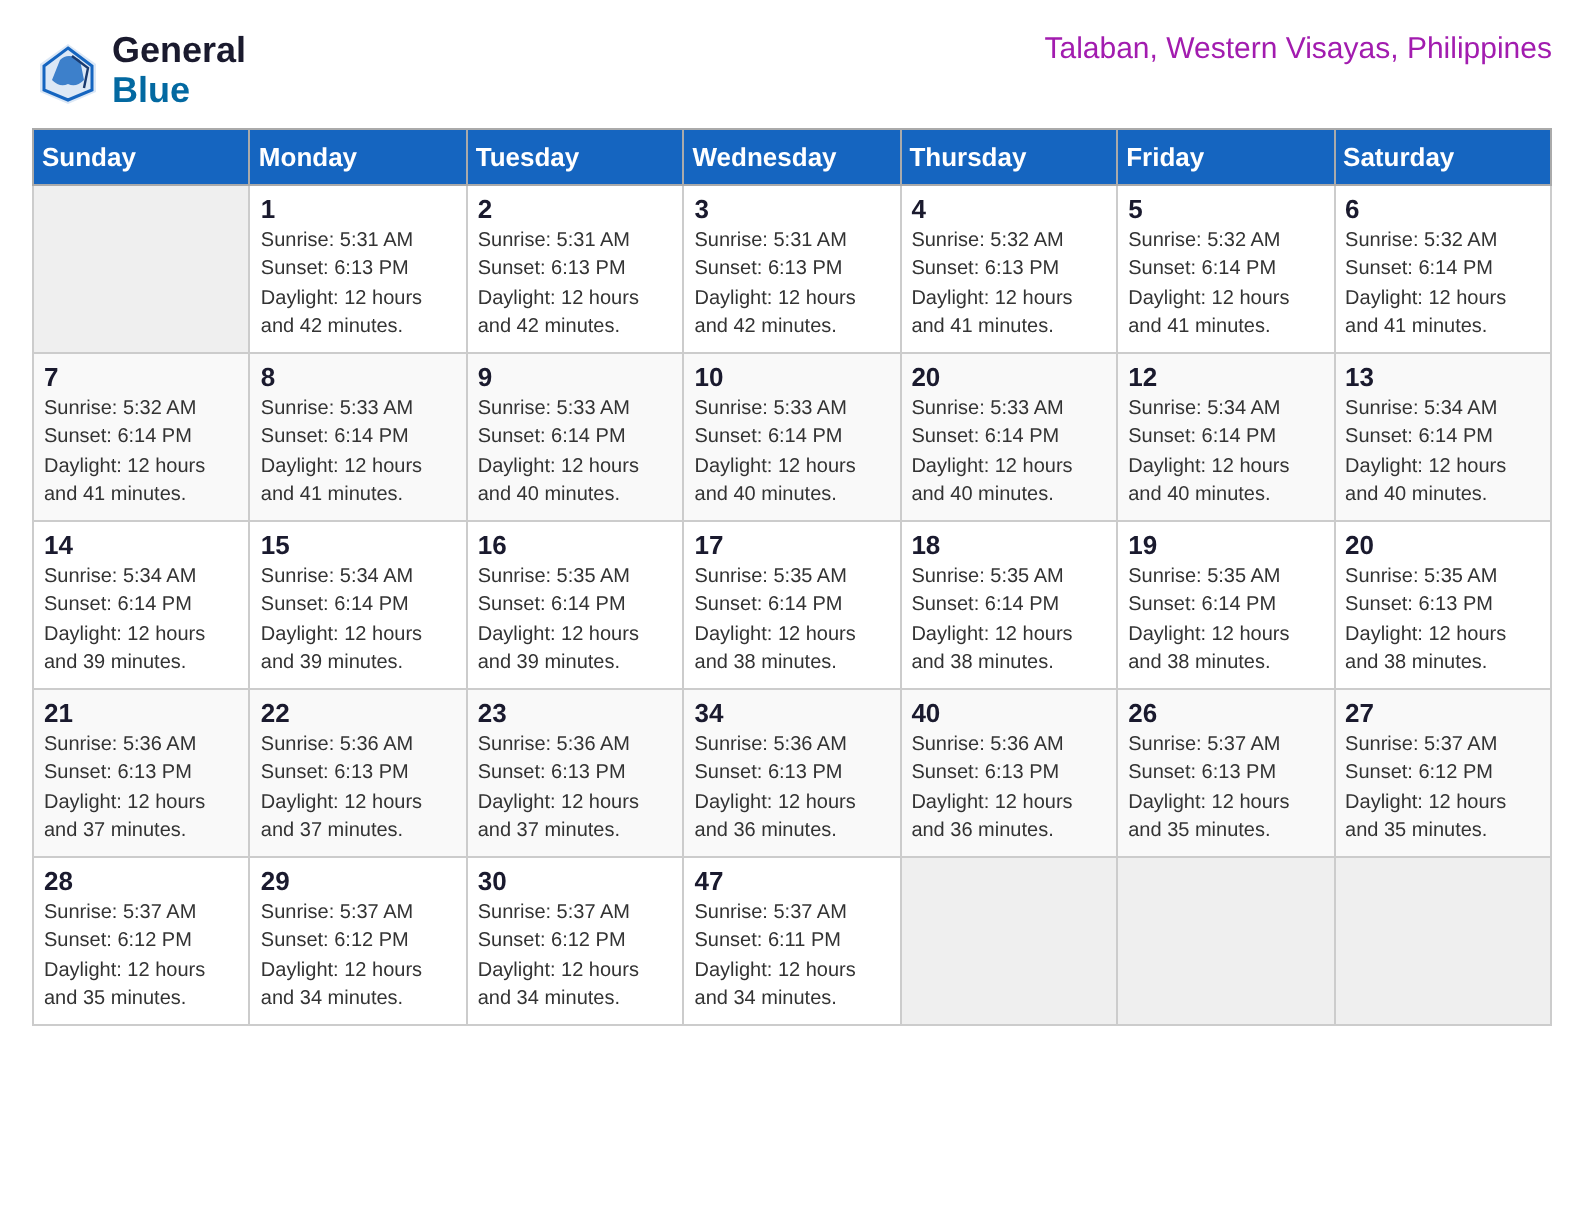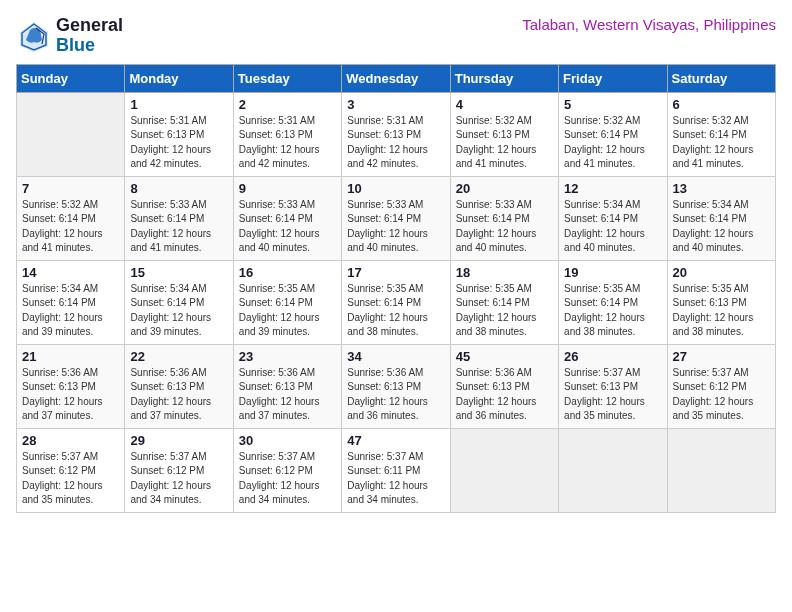--- a/index.html
+++ b/index.html
@@ -293,21 +293,21 @@
 and 37 minutes.</div>
         </td>
         <td>
           <span class="day-num">34</span>
           <div class="day-info" style="white-space: pre-line;">Sunrise: 5:36 AM
 Sunset: 6:13 PM
 Daylight: 12 hours
 and 36 minutes.</div>
         </td>
         <td>
-          <span class="day-num">45</span>
+          <span class="day-num">40</span>
           <div class="day-info" style="white-space: pre-line;">Sunrise: 5:36 AM
 Sunset: 6:13 PM
 Daylight: 12 hours
 and 36 minutes.</div>
         </td>
         <td>
           <span class="day-num">26</span>
           <div class="day-info" style="white-space: pre-line;">Sunrise: 5:37 AM
 Sunset: 6:13 PM
 Daylight: 12 hours

